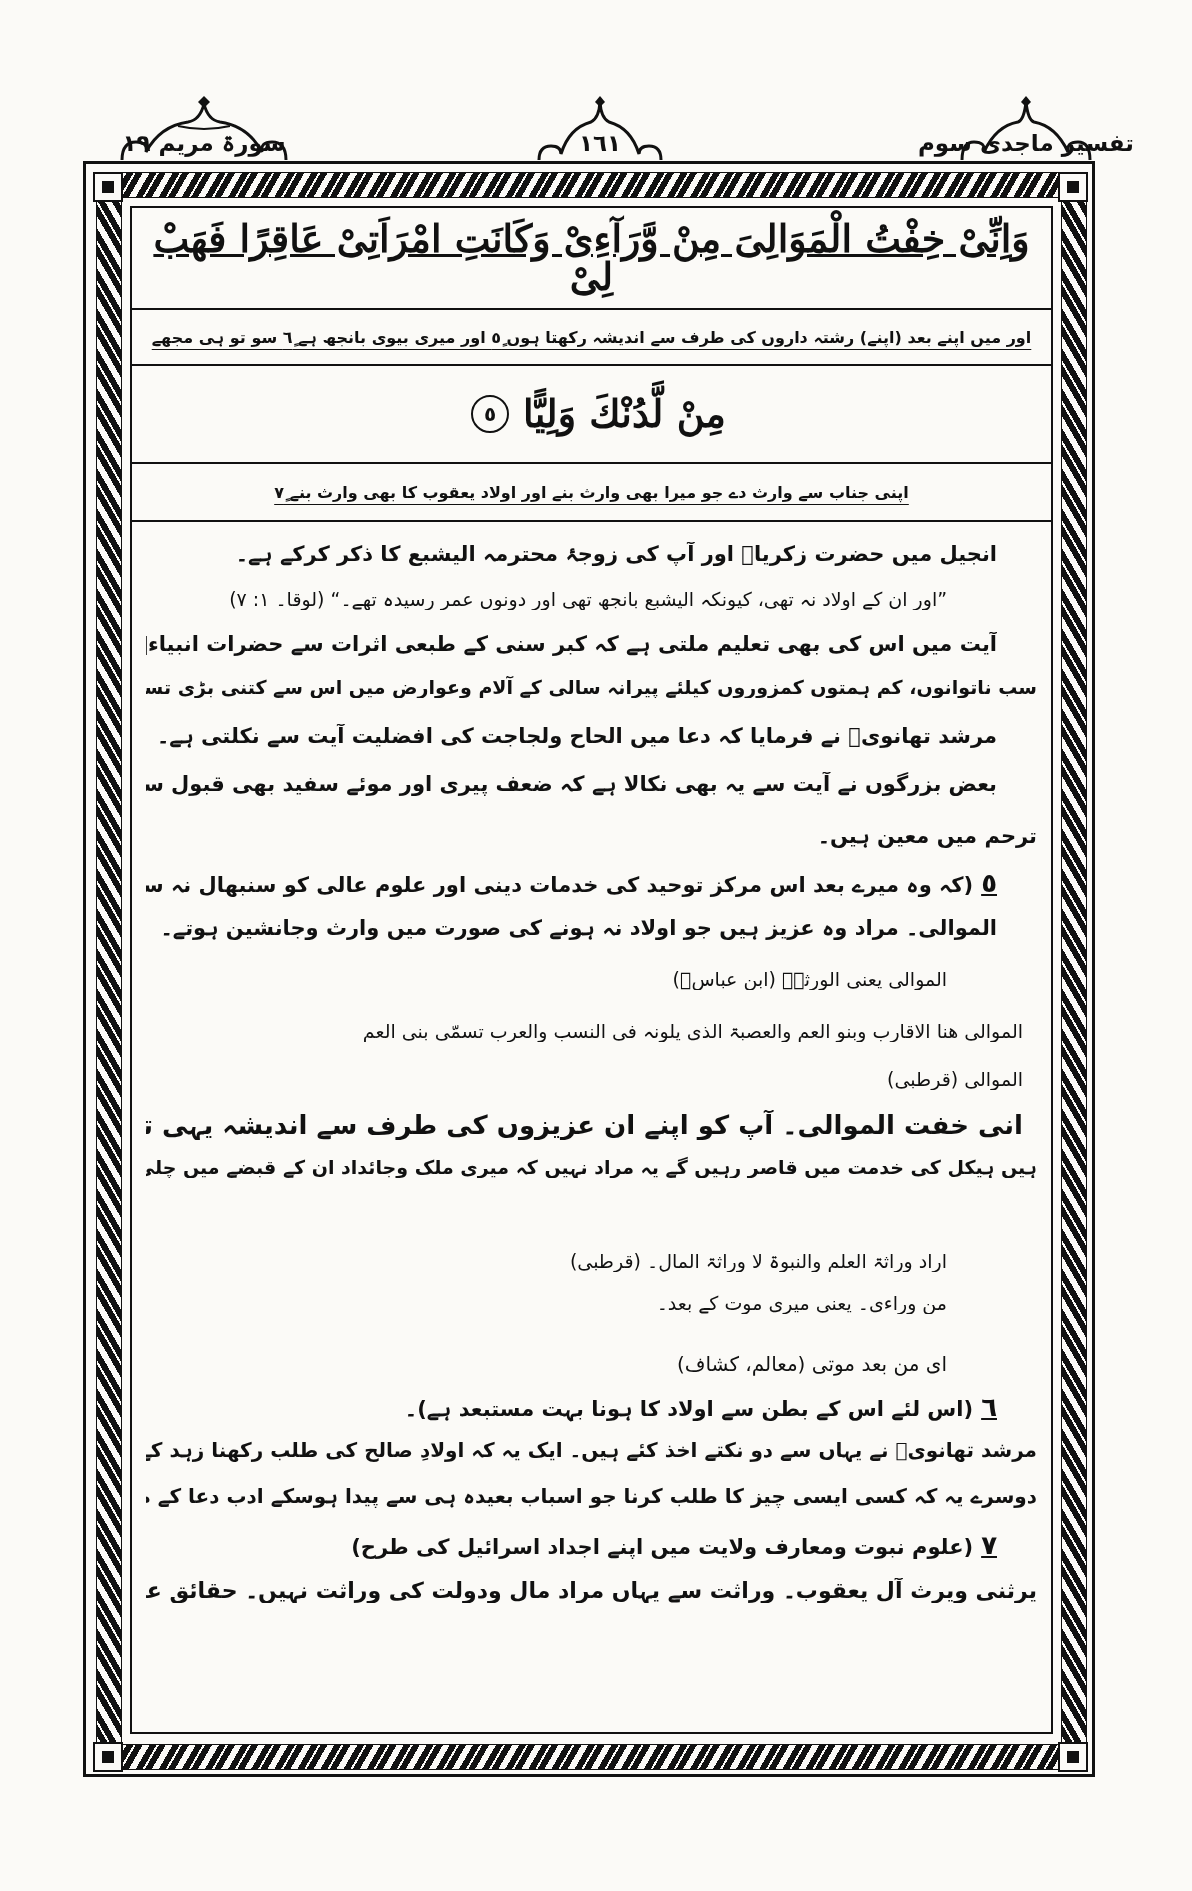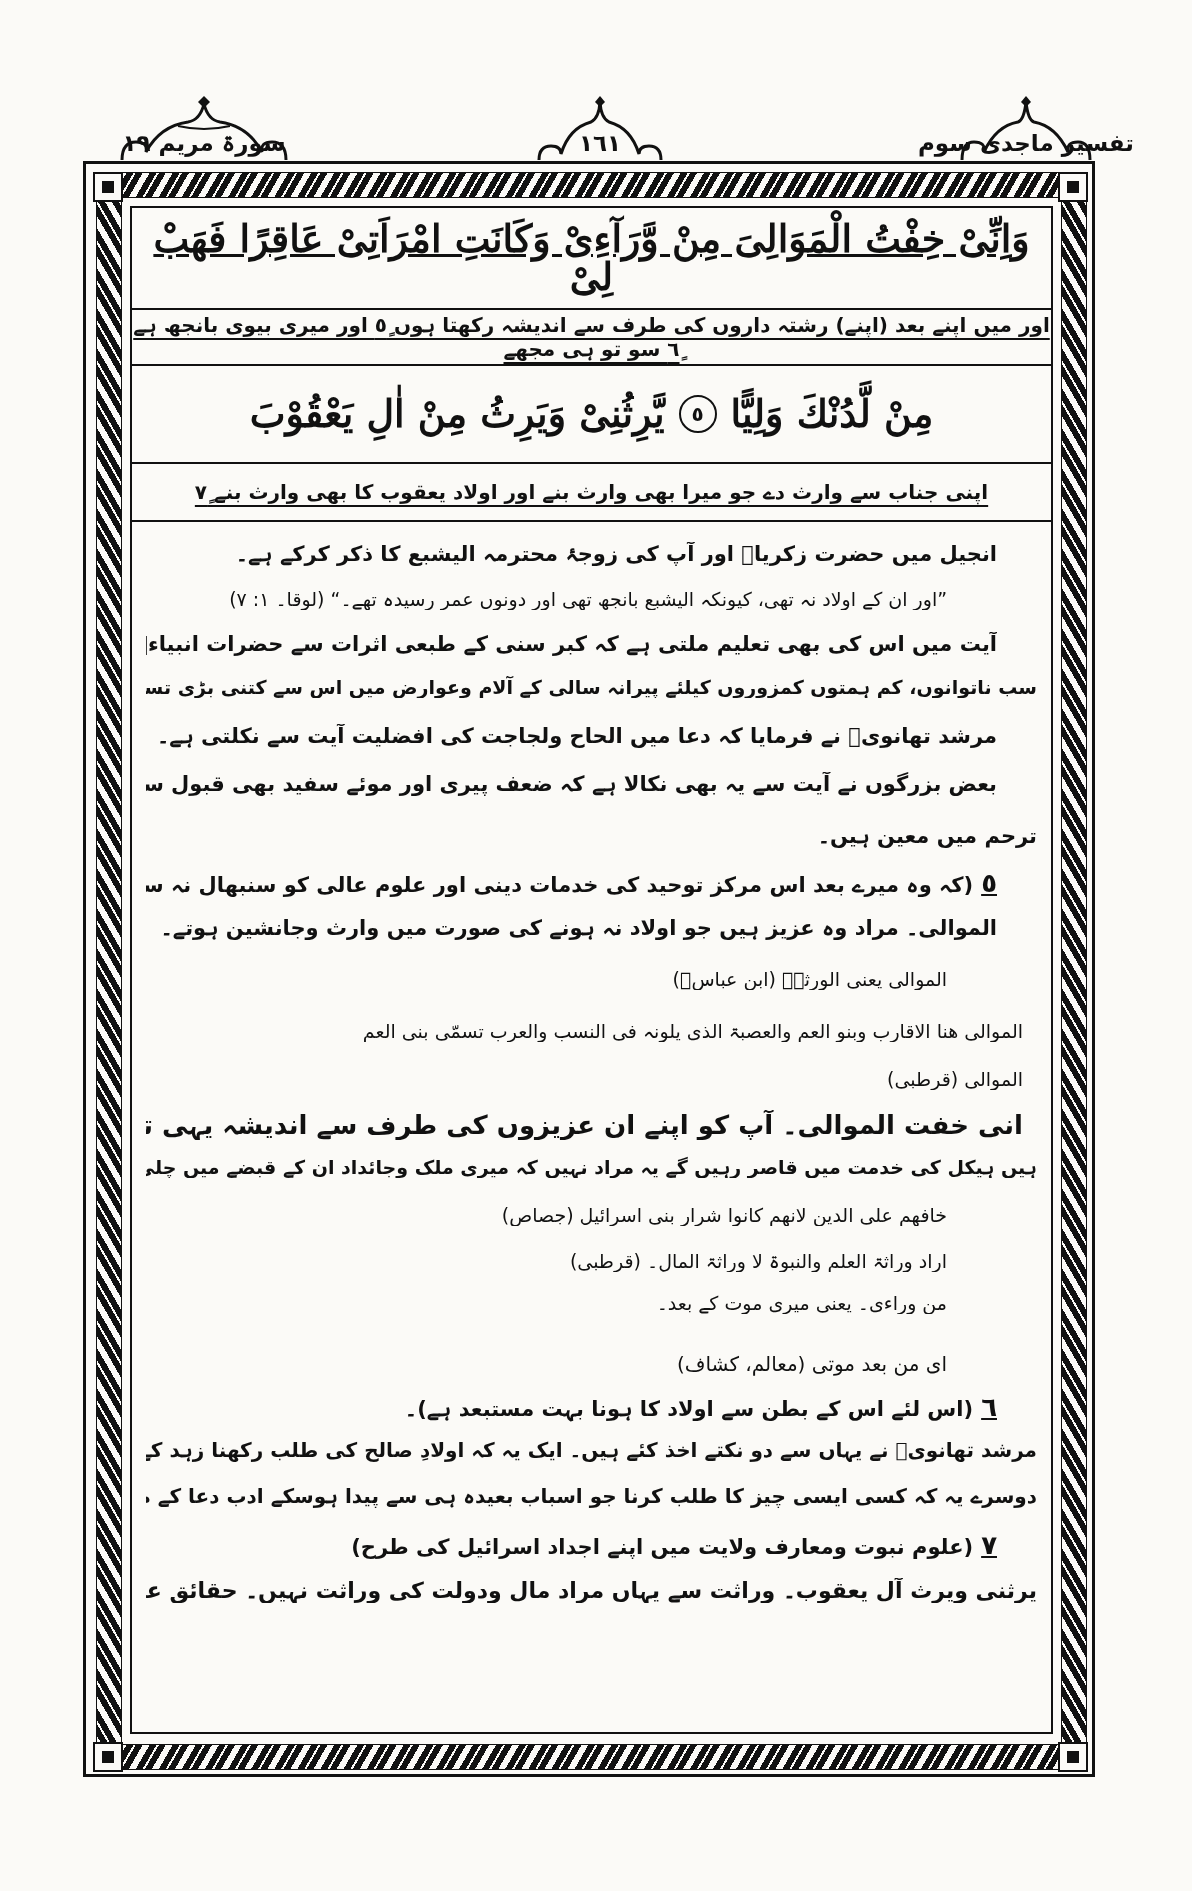--- a/index.html
+++ b/index.html
@@ -52,21 +52,21 @@
     border: 2px solid #111; box-sizing: border-box;
   }
   .row { position: absolute; left: 0; right: 0; box-sizing: border-box; }
   .row.boxed { border-bottom: 2px solid #111; }
   .arabic {
     direction: rtl; text-align: center; font-family: "DejaVu Serif", serif;
     font-weight: bold; font-size: 38px; line-height: 1;
     display: flex; align-items: center; justify-content: center; height: 100%;
   }
   .trans {
-    direction: rtl; text-align: center; font-size: 20px; font-weight: bold;
+    direction: rtl; text-align: center; font-size: 16px; font-weight: bold;
     display: flex; align-items: center; justify-content: center; height: 100%;
     text-decoration: underline; text-underline-offset: 6px;
   }
   .ayah-marker {
     display: inline-flex; width: 34px; height: 34px; border: 2px solid #111; border-radius: 50%;
     align-items: center; justify-content: center; font-size: 20px; margin: 0 14px;
     font-family: "DejaVu Sans", sans-serif;
   }
   .body-text {
     position: absolute; left: 14px; right: 14px; top: 320px; bottom: 6px;
@@ -125,21 +125,20 @@
   </div>
 
   <div class="row boxed" style="top:102px; height:56px;">
     <div class="trans">اور میں اپنے بعد (اپنے) رشتہ داروں کی طرف سے اندیشہ رکھتا ہوں ٥ٍ اور میری بیوی بانجھ ہے ٦ٍ سو تو ہی مجھے</div>
   </div>
 
   <div class="row boxed" style="top:158px; height:98px;">
     <div class="arabic">
       <span>مِنْ لَّدُنْكَ وَلِیًّا</span>
       <span class="ayah-marker">٥</span>
-      <span>یَّرِثُنِیْ وَیَرِثُ مِنْ اٰلِ یَعْقُوْبَ</span>
     </div>
   </div>
 
   <div class="row boxed" style="top:256px; height:58px;">
     <div class="trans">اپنی جناب سے وارث دے جو میرا بھی وارث بنے اور اولاد یعقوب کا بھی وارث بنے ٧ٍ</div>
   </div>
 
   <div class="body-text">
     <div class="p indent" style="top:14px;">انجیل میں حضرت زکریاؑ اور آپ کی زوجۂ محترمہ الیشبع کا ذکر کرکے ہے۔</div>
     <div class="p quote" style="top:60px;">”اور ان کے اولاد نہ تھی، کیونکہ الیشبع بانجھ تھی اور دونوں عمر رسیدہ تھے۔“ (لوقا۔ ١: ٧)</div>
@@ -150,21 +149,20 @@
     <div class="p" style="top:296px;">ترحم میں معین ہیں۔</div>
     <div class="p indent" style="top:340px;">
       <span class="mark">٥ٍ</span><span>(کہ وہ میرے بعد اس مرکزِ توحید کی خدمات دینی اور علوم عالی کو سنبھال نہ سکیں گے)</span>
     </div>
     <div class="p indent" style="top:388px;">الموالی۔ مراد وہ عزیز ہیں جو اولاد نہ ہونے کی صورت میں وارث وجانشین ہوتے۔</div>
     <div class="p quote" style="top:440px;">الموالی یعنی الورثۃ۔ (ابن عباسؓ)</div>
     <div class="p quote" style="top:492px; right:14px;">الموالی ھنا الاقارب وبنو العم والعصبۃ الذی یلونہ فی النسب والعرب تسمّی بنی العم</div>
     <div class="p quote" style="top:540px; right:14px;">الموالی (قرطبی)</div>
     <div class="p big" style="top:582px; right:14px;">انی خفت الموالی۔ آپ کو اپنے ان عزیزوں کی طرف سے اندیشہ یہی تھا کہ یہ بدمذہب بدعمل لوگ</div>
     <div class="p" style="top:628px; font-size:19px;">ہیں ہیکل کی خدمت میں قاصر رہیں گے یہ مراد نہیں کہ میری ملک وجائداد ان کے قبضے میں چلی جائیگی۔</div>
-    <div class="p quote" style="top:676px;">خافھم علی الدین لانھم کانوا شرار بنی اسرائیل (جصاص)</div>
     <div class="p quote" style="top:722px;">اراد وراثۃ العلم والنبوۃ لا وراثۃ المال۔ (قرطبی)</div>
     <div class="p quote" style="top:764px;">من وراءی۔ یعنی میری موت کے بعد۔</div>
     <div class="p quote" style="top:824px; font-size:20px;">ای من بعد موتی (معالم، کشاف)</div>
     <div class="p indent" style="top:864px;">
       <span class="mark">٦ٍ</span><span>(اس لئے اس کے بطن سے اولاد کا ہونا بہت مستبعد ہے)۔</span>
     </div>
     <div class="p" style="top:910px; font-size:20px;">مرشد تھانویؒ نے یہاں سے دو نکتے اخذ کئے ہیں۔ ایک یہ کہ اولادِ صالح کی طلب رکھنا زہد کے منافی نہیں،</div>
     <div class="p" style="top:956px; font-size:20px;">دوسرے یہ کہ کسی ایسی چیز کا طلب کرنا جو اسباب بعیدہ ہی سے پیدا ہوسکے ادب دعا کے منافی نہیں۔</div>
     <div class="p indent" style="top:1002px;">
       <span class="mark">٧ٍ</span><span>(علوم نبوت ومعارف ولایت میں اپنے اجداد اسرائیل کی طرح)</span>

